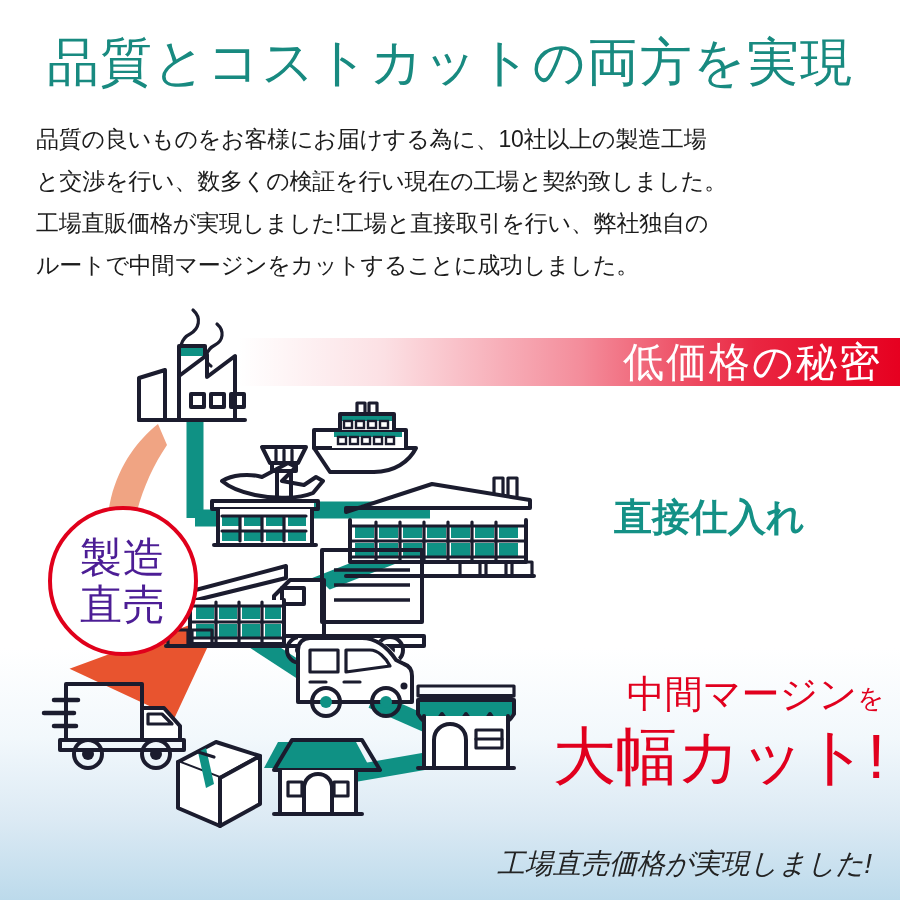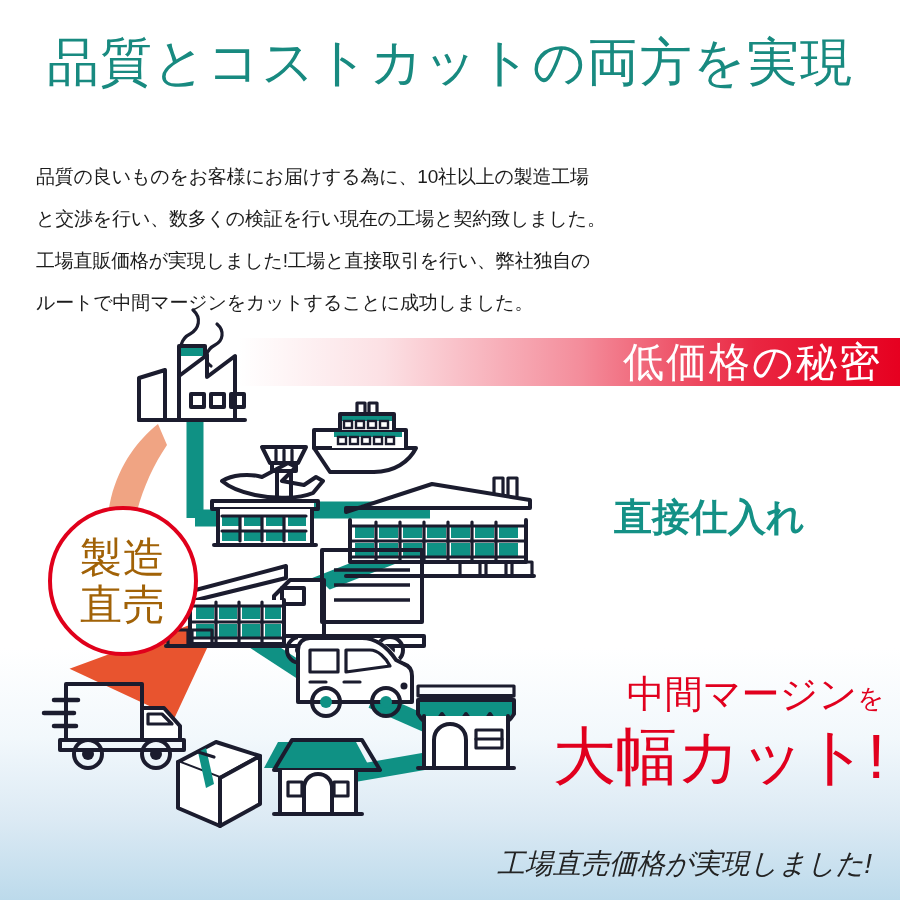--- a/index.html
+++ b/index.html
@@ -21,24 +21,23 @@
     position:absolute;left:0;top:36px;width:900px;
     text-align:center;
     font-family:"Liberation Serif","DejaVu Serif",serif;
     font-size:52px;line-height:1.05;
     letter-spacing:1px;
     color:#188a80;
     white-space:nowrap;
   }
   .lead{
     position:absolute;left:36px;top:118px;width:840px;
-    font-size:19px;line-height:42px;
+    font-size:23px;line-height:42px;
     color:#1b1b1b;
     letter-spacing:-0.2px;
-    margin-top:38px;
   }
   .lead div{white-space:nowrap;}
 
   
   .red-banner{
     position:absolute;left:238px;top:338px;width:662px;height:48px;
     background:linear-gradient(to right,rgba(230,0,32,0) 0%,rgba(230,0,32,0.12) 22%,rgba(230,0,32,0.45) 52%,rgba(230,0,32,0.85) 78%,#e60020 100%);
   }
   .red-banner-text{
     position:absolute;right:18px;top:334px;
@@ -90,21 +89,21 @@
 
   
   .badge{
     position:absolute;left:48px;top:506px;
     width:150px;height:150px;border-radius:50%;
     border:4px solid #e0001b;
     background:#ffffff;
     box-sizing:border-box;
     display:flex;flex-direction:column;
     align-items:center;justify-content:center;
-    color:#a16207;
+    color:#4c1d95;
     font-size:42px;line-height:47px;
     letter-spacing:1px;
     z-index:6;
   }
 
   svg.art{position:absolute;left:0;top:0;width:900px;height:900px;}
 </style>
 </head>
 <body>
 

